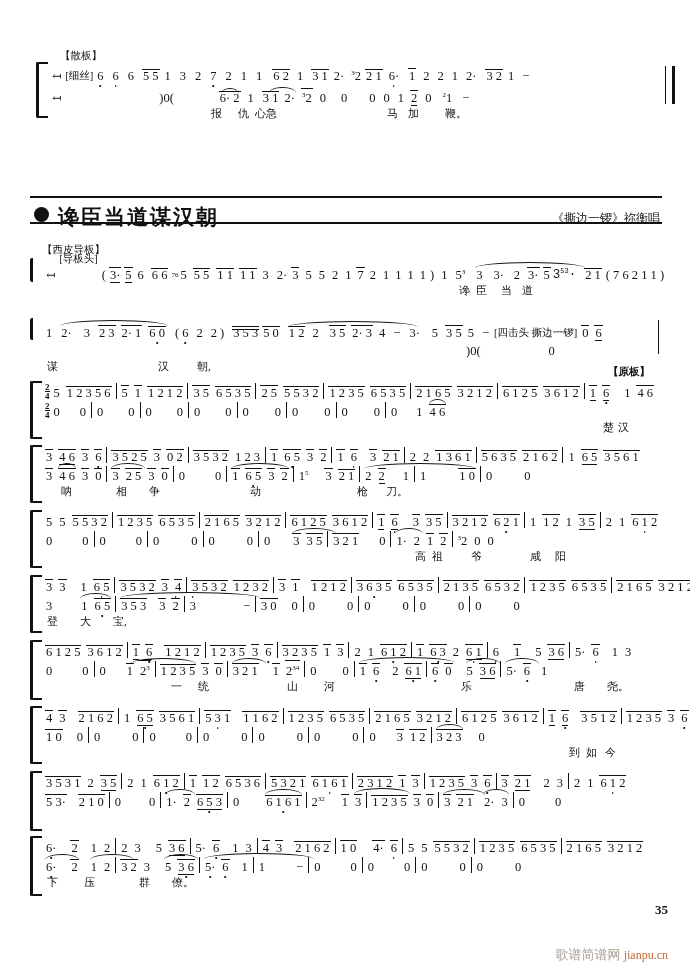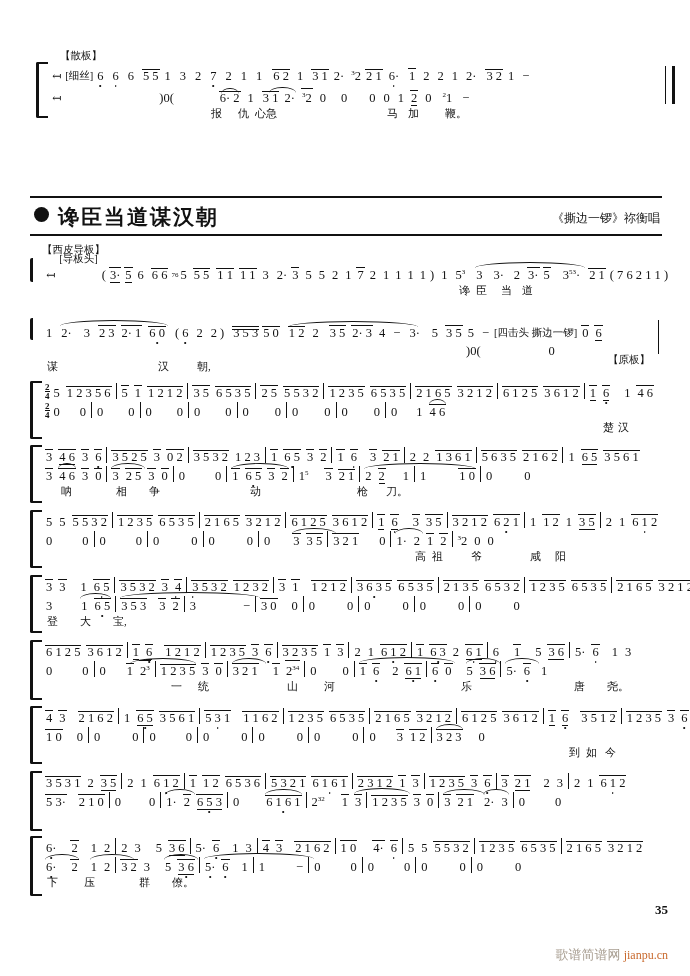--- a/index.html
+++ b/index.html
@@ -150,21 +150,21 @@
   }
   .timesig span { display: block; }
   .timesig .den { border-top: 1.2px solid #111; }
 
   
   .title-block {
     position: absolute;
     left: 30px;
     top: 196px;
     width: 632px;
-    height: 40px;
+    height: 28px;
   }
   .rule-top, .rule-bot {
     position: absolute;
     left: 0; right: 0;
     height: 2px;
     background: #111;
   }
   .rule-top { top: 0; }
   .rule-bot { bottom: 0; }
   .title-dot {
@@ -327,21 +327,21 @@
         <span class="note-cell" style="margin-left:4px;">1</span>
         <span class="note-cell" style="margin-left:4px;">1</span>
         <span class="note-cell" style="margin-left:2px;">)</span>
         <span class="note-cell" style="margin-left:5px;">1</span>
         <span class="note-cell" style="margin-left:6px;">5<sup style="font-size:7px;">3</sup></span>
         <span class="note-cell" style="margin-left:9px; position:relative;">3<span class="slur" style="left:0; width:110px; top:-6px;"></span></span>
         <span class="note-cell" style="margin-left:9px;">3·</span>
         <span class="note-cell" style="margin-left:8px;">2</span>
         <span class="note-cell u" style="margin-left:6px;">3·</span>
         <span class="note-cell u" style="margin-left:3px;">5</span>
-        <span class="note-cell" style="margin-left:11px;">3<sup style="font-size:7px;">53</sup>·</span>
+        <span class="note-cell" style="margin-left:1px;font-family:Liberation Mono, monospace;">3<sup style="font-size:7px;">53</sup>·</span>
         <span class="note-cell grp" style="margin-left:7px;">2 1</span>
         <span class="note-cell" style="margin-left:3px;">( 7 6 2 1 1 )</span>
       </div>
       <div class="lyric-row">
         <span class="lyr" style="margin-left:414px;">谗</span>
         <span class="lyr" style="margin-left:6px;">臣</span>
         <span class="lyr" style="margin-left:14px;">当</span>
         <span class="lyr" style="margin-left:10px;">道</span>
       </div>
     </div>
@@ -383,21 +383,21 @@
         <span class="note-cell" style="margin-left:66px;">0</span>
       </div>
       <div class="lyric-row">
         <span class="lyr" style="margin-left:2px;">谋</span>
         <span class="lyr" style="margin-left:100px;">汉</span>
         <span class="lyr" style="margin-left:28px;">朝,</span>
       </div>
     </div>
   </div>
   <div style="position:absolute; left:658px; top:320px; width:1px; height:34px; background:#111;"></div>
-  <div class="mode-tag" style="left:608px; top:353px;">【原板】</div>
+  <div class="mode-tag" style="left:608px; top:365px;font-weight:bold;">【原板】</div>
 
   <div class="system" style="left:30px; top:381px; width:632px; height:58px;">
     <div class="sys-brace"></div>
     <div class="sys-body">
       <div class="staff-row">
         <span class="timesig">
             <span>2</span>
             <span class="den">4</span>
           </span>
         <span class="measure">

